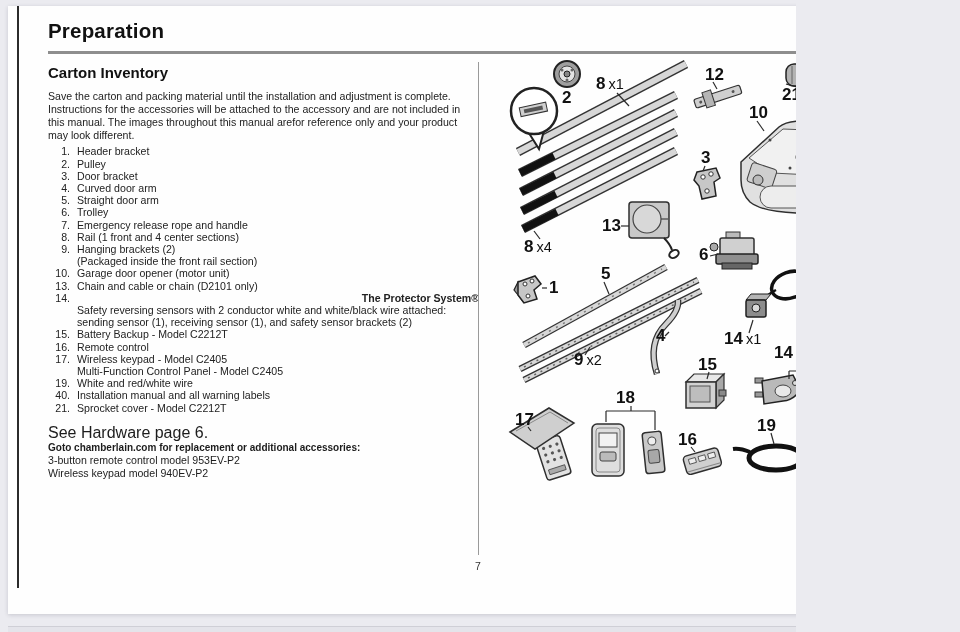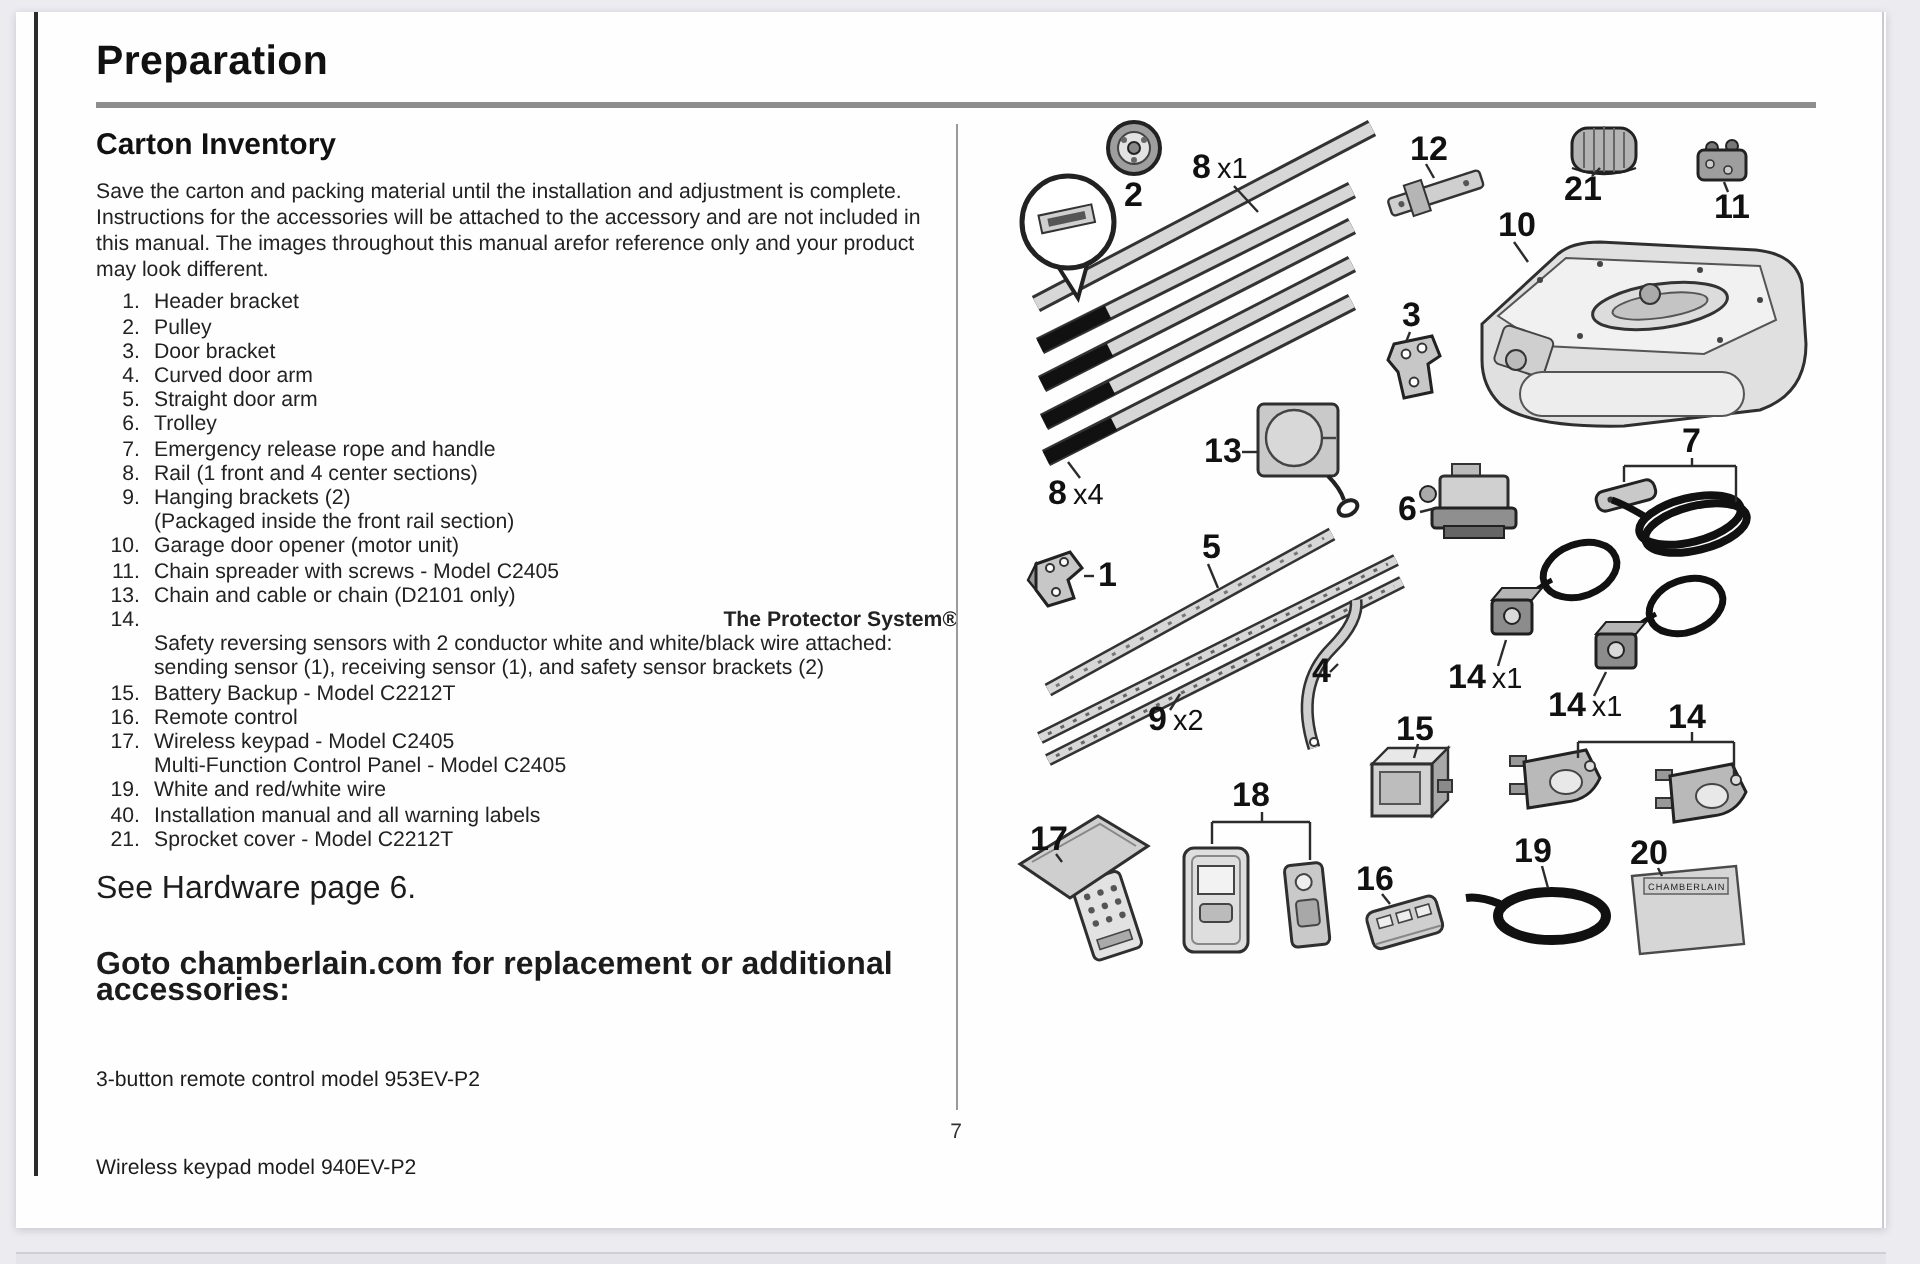--- a/index.html
+++ b/index.html
@@ -1,38 +1,38 @@
 <!DOCTYPE html>
 <html><head>
 <meta charset="utf-8">
 <style>
   html,body{margin:0;padding:0;background:#ebebf0;}
-  .viewport{position:relative;width:960px;height:632px;overflow:hidden;
+  .viewport{position:relative;width:796px;height:632px;overflow:hidden;
     font-family:"Liberation Sans",sans-serif;background:#ebebf0;}
   .page{position:absolute;left:8px;top:6px;width:935px;height:608px;
     background:#fefefe;box-shadow:0 1px 4px rgba(40,40,60,.18);}
   .page-left-rule{position:absolute;left:17px;top:6px;width:2px;height:582px;background:#2b2b2b;}
   .page-right-edge{position:absolute;left:941px;top:6px;width:1px;height:608px;background:#c9c9ce;}
   .next-page-strip{position:absolute;left:8px;top:626px;width:935px;height:6px;
     background:#e4e4ea;border-top:1px solid #cfcfd6;}
 
   .left-col{position:absolute;left:48px;top:20px;width:431px;color:#1c1c1c;}
   .title{font-size:20.5px;line-height:22px;font-weight:700;letter-spacing:.2px;color:#111;margin:0;}
   .rule{margin-top:9px;height:3px;background:#8e8e8e;width:860px;}
   .section-title{font-size:15px;line-height:16px;font-weight:700;color:#111;margin:11px 0 0 0;}
   .intro{margin:9px 0 0 0;font-size:10.6px;line-height:13.1px;color:#222;}
 
   .parts-list{margin-top:3px;font-size:10.6px;line-height:12.2px;color:#222;}
   .parts-list .row{display:grid;grid-template-columns:22px 1fr;column-gap:7px;}
   .parts-list .num{text-align:right;}
   .parts-list .b{font-weight:700;text-align:right;}
 
   .see-note{margin-top:13px;font-size:16px;line-height:12.3px;}
-  .acc-head{margin-top:26px;font-size:16px;line-height:12.3px;font-weight:700;}
-  .acc-line{font-size:10.6px;line-height:12.3px;margin-top:32px;}
+  .acc-head{margin-top:3px;font-size:10px;line-height:12.3px;font-weight:700;}
+  .acc-line{font-size:10.6px;line-height:12.3px;}
 
   .col-divider{position:absolute;left:478px;top:62px;width:1px;height:493px;background:#9a9a9a;}
   .page-number{position:absolute;left:468px;top:560px;width:20px;text-align:center;
     font-size:10.5px;color:#333;}
 
   .diagram{position:absolute;left:480px;top:55px;width:470px;height:512px;}
   .dlabel{font-family:"Liberation Sans",sans-serif;font-size:17px;font-weight:700;fill:#111;}
   .dsuffix{font-weight:400;font-size:14.5px;}
   .brand-text{font-family:"Liberation Sans",sans-serif;font-size:4.6px;letter-spacing:.5px;fill:#222;}
   .ldr{stroke:#2b2b2b;stroke-width:1.2;fill:none;}
@@ -88,24 +88,20 @@
           <div class="num">9.</div>
           <div class="txt">Hanging brackets (2)</div>
         </div>
         <div class="row">
           <div class="num"></div>
           <div class="txt">(Packaged inside the front rail section)</div>
         </div>
         <div class="row">
           <div class="num">10.</div>
           <div class="txt">Garage door opener (motor unit)</div>
-        </div>
-        <div class="row">
-          <div class="num">11.</div>
-          <div class="txt">Chain spreader with screws - Model C2405</div>
         </div>
         <div class="row">
           <div class="num">13.</div>
           <div class="txt">Chain and cable or chain (D2101 only)</div>
         </div>
         <div class="row">
           <div class="num">14.</div>
           <div class="txt b">The Protector System®</div>
         </div>
         <div class="row">

